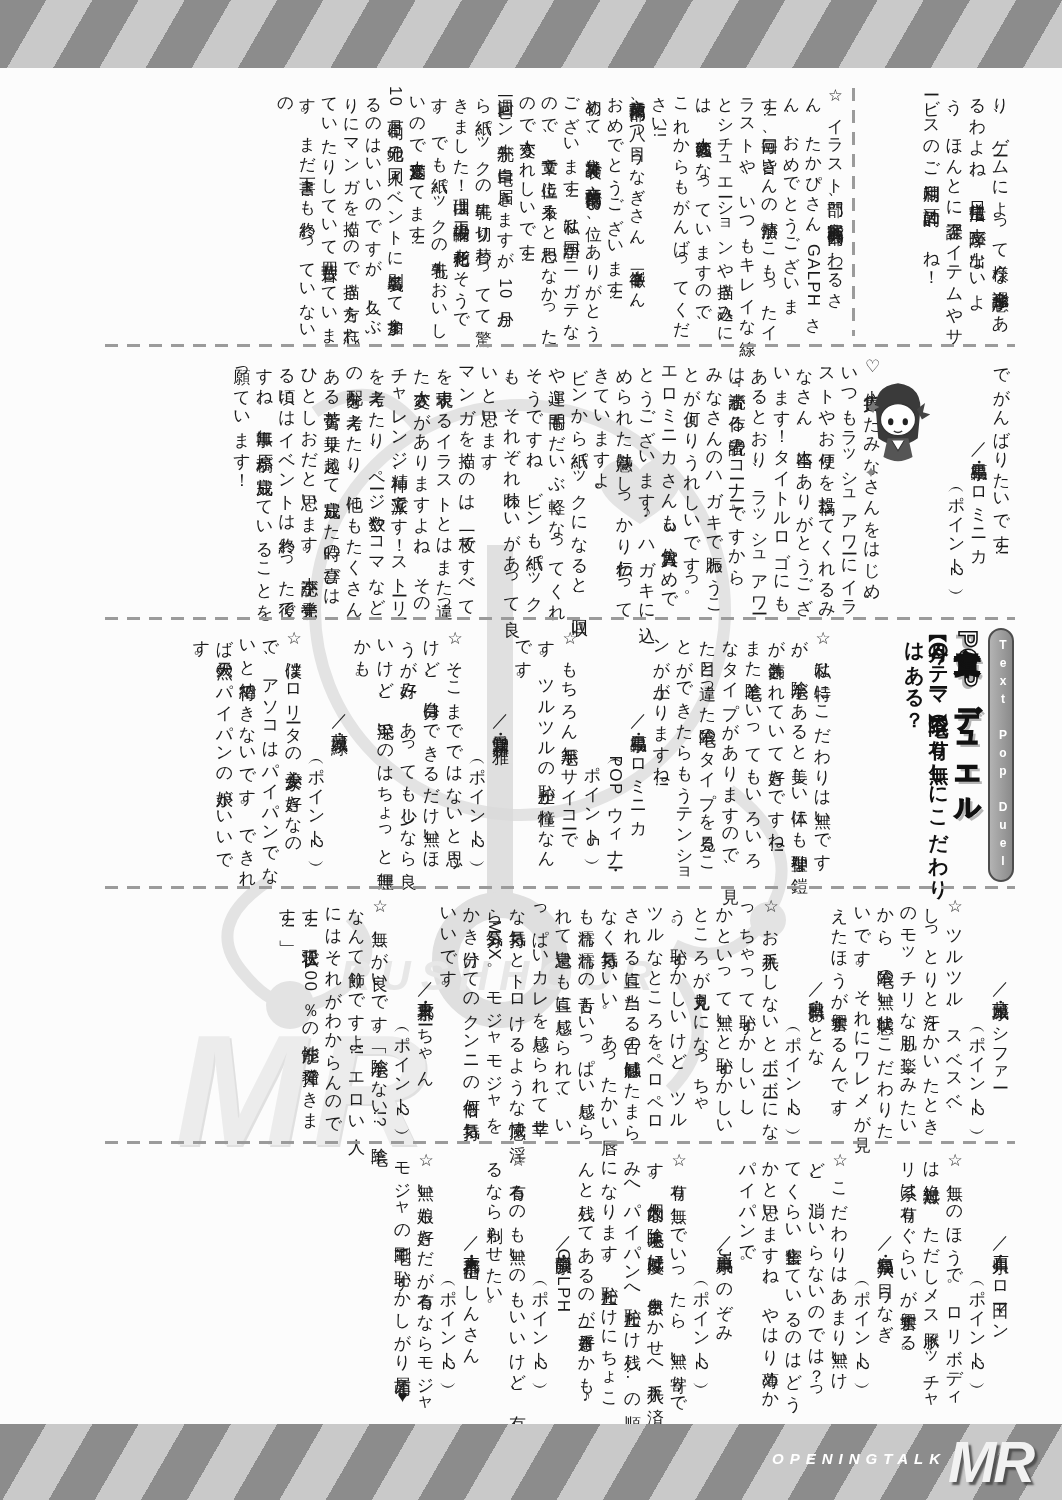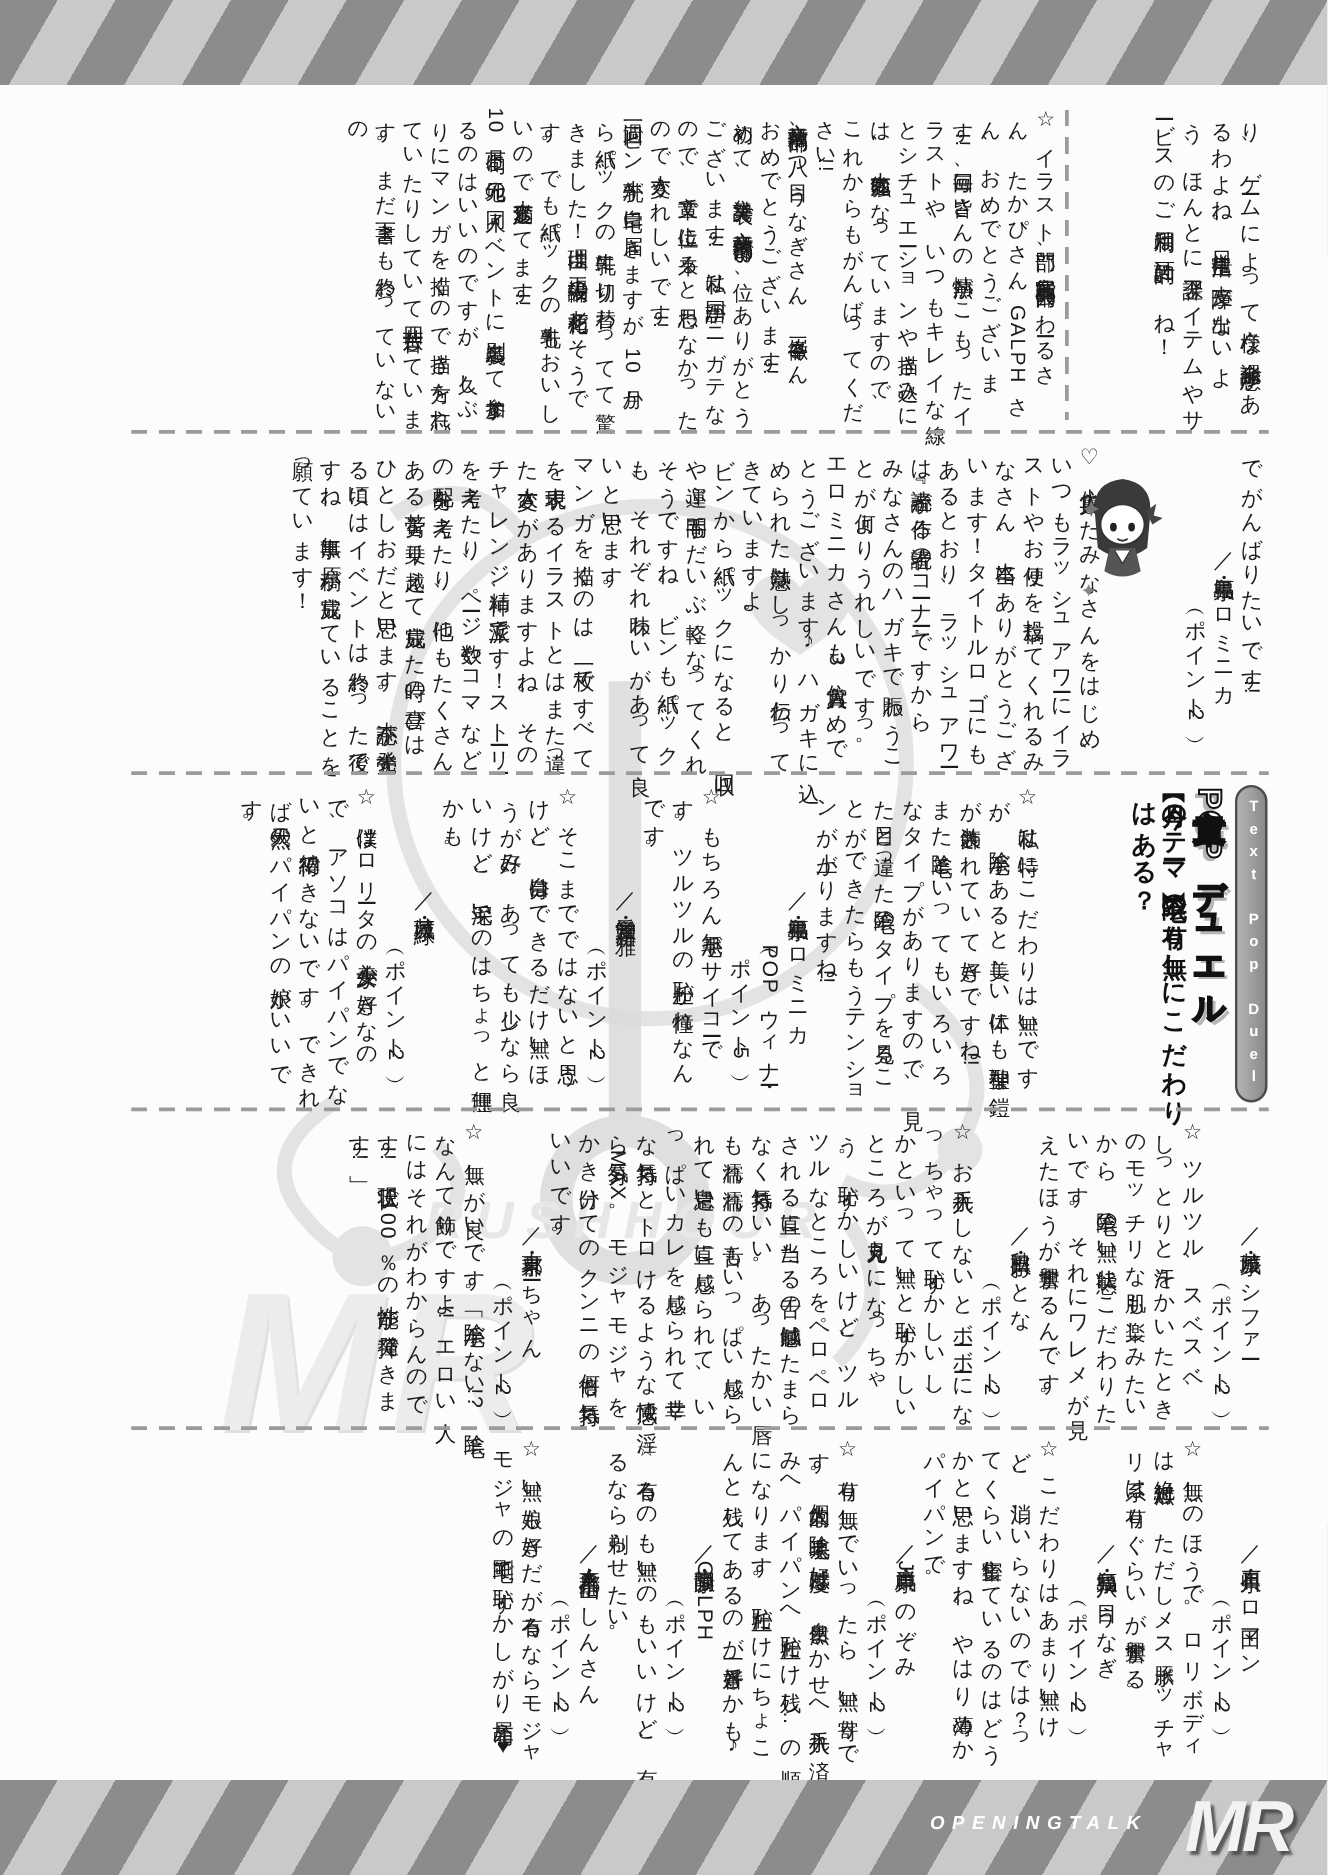--- a/index.html
+++ b/index.html
@@ -79,21 +79,21 @@
     -webkit-text-stroke:1.6px #111;
     text-shadow:3px 3px 0 #b5b5b5;
   }
   .popduel .theme{
     margin:0; font-size:20px; font-weight:700; color:#111; letter-spacing:0.5px; line-height:24px;
   }
   
   .face-icon{position:absolute; left:866px; top:378px; z-index:2;}
   
   .corner-label{
-    position:absolute; left:744px; top:1450px; z-index:4;
+    position:absolute; left:772px; top:1450px; z-index:4;
     font-size:15px; font-weight:700; font-style:italic;
     color:#fff; letter-spacing:6px;
   }
   .mr-logo{
     position:absolute; left:948px; top:1428px; z-index:4;
     font-size:58px; font-weight:900; font-style:italic;
     color:#f2f2f2; letter-spacing:-3px;
     text-shadow:3px 3px 2px rgba(70,70,70,.85);
   }
 </style>

